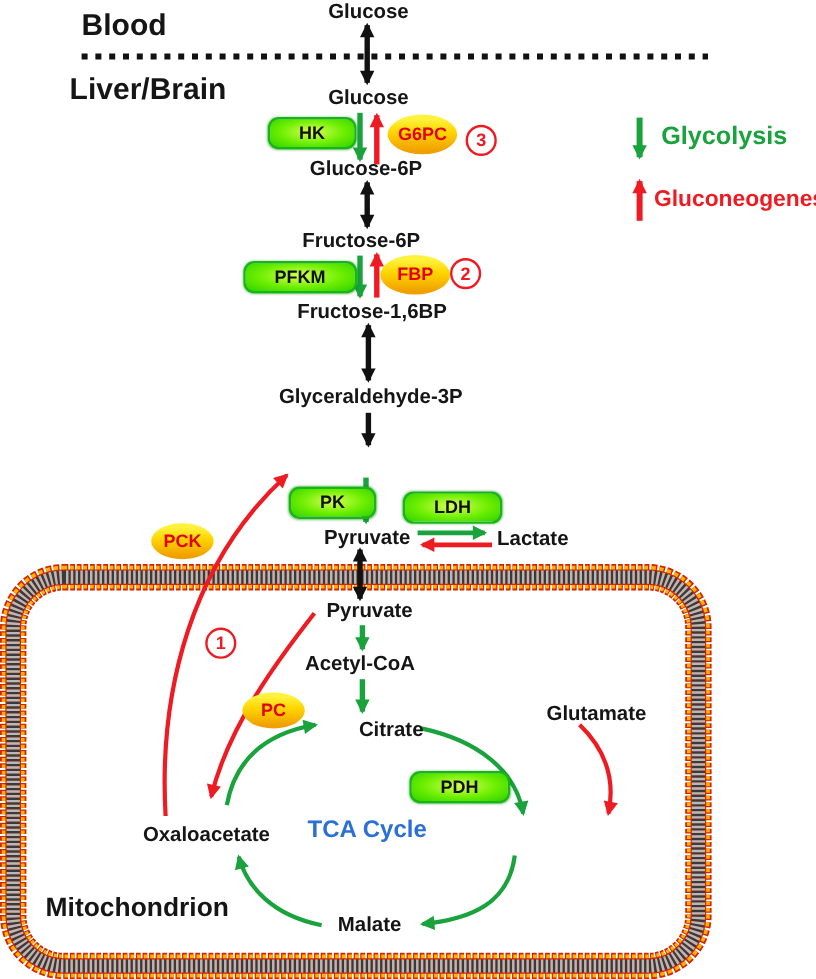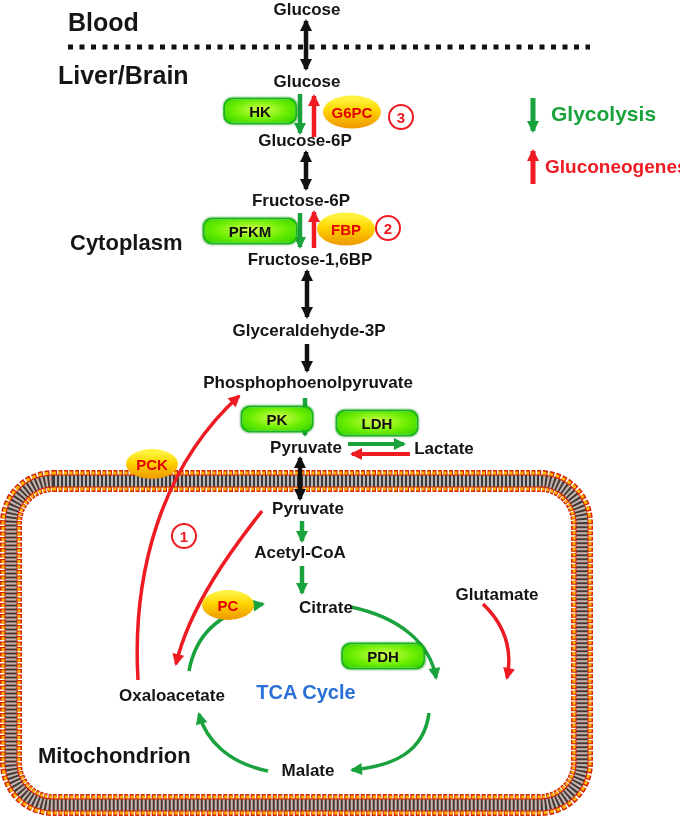--- a/index.html
+++ b/index.html
@@ -26,21 +26,21 @@
     font-weight:bold; font-size:15px; white-space:nowrap;
     box-shadow:0 0 2px rgba(0,120,0,.5);
   }
   .epill {
     position:absolute; transform:translate(-50%,-50%);
     width:58px; height:33px; border-radius:50%;
     background:linear-gradient(180deg, #fff23c 12%, #ffd400 45%, #f09f00 92%);
     color:#e30000; font-weight:bold; font-size:15px;
     display:flex; align-items:center; justify-content:center;
   }
-  .epill.small { width:52px; height:30px;margin-top:13px; }
+  .epill.small { width:52px; height:30px; }
   .circ {
     position:absolute; transform:translate(-50%,-50%);
     width:22px; height:22px; border:2.5px solid #ee1b22; border-radius:50%;
     color:#ee1b22; font-weight:bold; font-size:15px;
     display:flex; align-items:center; justify-content:center;
   }
 </style>
 </head>
 <body>
 
@@ -93,30 +93,28 @@
     <path d="M351,607 C398,617 430,642 436,678" fill="none" stroke="#1aa23c" stroke-width="3.5" marker-end="url(#ah-g)"></path>
     <path d="M429,713 C424,752 394,766 352,770" fill="none" stroke="#1aa23c" stroke-width="3.5" marker-end="url(#ah-g)"></path>
     <path d="M268,771 C228,763 206,740 199,714" fill="none" stroke="#1aa23c" stroke-width="3.5" marker-end="url(#ah-g)"></path>
 
     <line x1="533" y1="98" x2="533" y2="131" stroke="#1aa23c" stroke-width="5" marker-end="url(#ah-g)"></line>
     <line x1="533" y1="184" x2="533" y2="151" stroke="#ee1b22" stroke-width="5" marker-end="url(#ah-r)"></line>
   </svg>
 
   <div class="lbl lblL big" style="left:68px;top:22px">Blood</div>
   <div class="lbl lblL big" style="left:58px;top:75px">Liver/Brain</div>
-  <div class="lbl lblL mid" style="left:70px;top:243px">Cytoplasm</div>
   <div class="lbl lblL mid" style="left:38px;top:756px">Mitochondrion</div>
 
   <div class="lbl" style="left:307px;top:10px">Glucose</div>
   <div class="lbl" style="left:307px;top:82px">Glucose</div>
   <div class="lbl" style="left:305px;top:141px">Glucose-6P</div>
   <div class="lbl" style="left:301px;top:201px">Fructose-6P</div>
   <div class="lbl" style="left:310px;top:260px">Fructose-1,6BP</div>
   <div class="lbl" style="left:309px;top:331px">Glyceraldehyde-3P</div>
-  <div class="lbl" style="left:308px;top:383px">Phosphophoenolpyruvate</div>
   <div class="lbl" style="left:306px;top:448px">Pyruvate</div>
   <div class="lbl" style="left:444px;top:449px">Lactate</div>
   <div class="lbl" style="left:308px;top:509px">Pyruvate</div>
   <div class="lbl" style="left:300px;top:553px">Acetyl-CoA</div>
   <div class="lbl" style="left:326px;top:608px">Citrate</div>
   <div class="lbl" style="left:172px;top:696px">Oxaloacetate</div>
   <div class="lbl" style="left:308px;top:771px">Malate</div>
   <div class="lbl" style="left:497px;top:595px">Glutamate</div>
 
   <div class="lbl tca" style="left:306px;top:692px">TCA Cycle</div>

